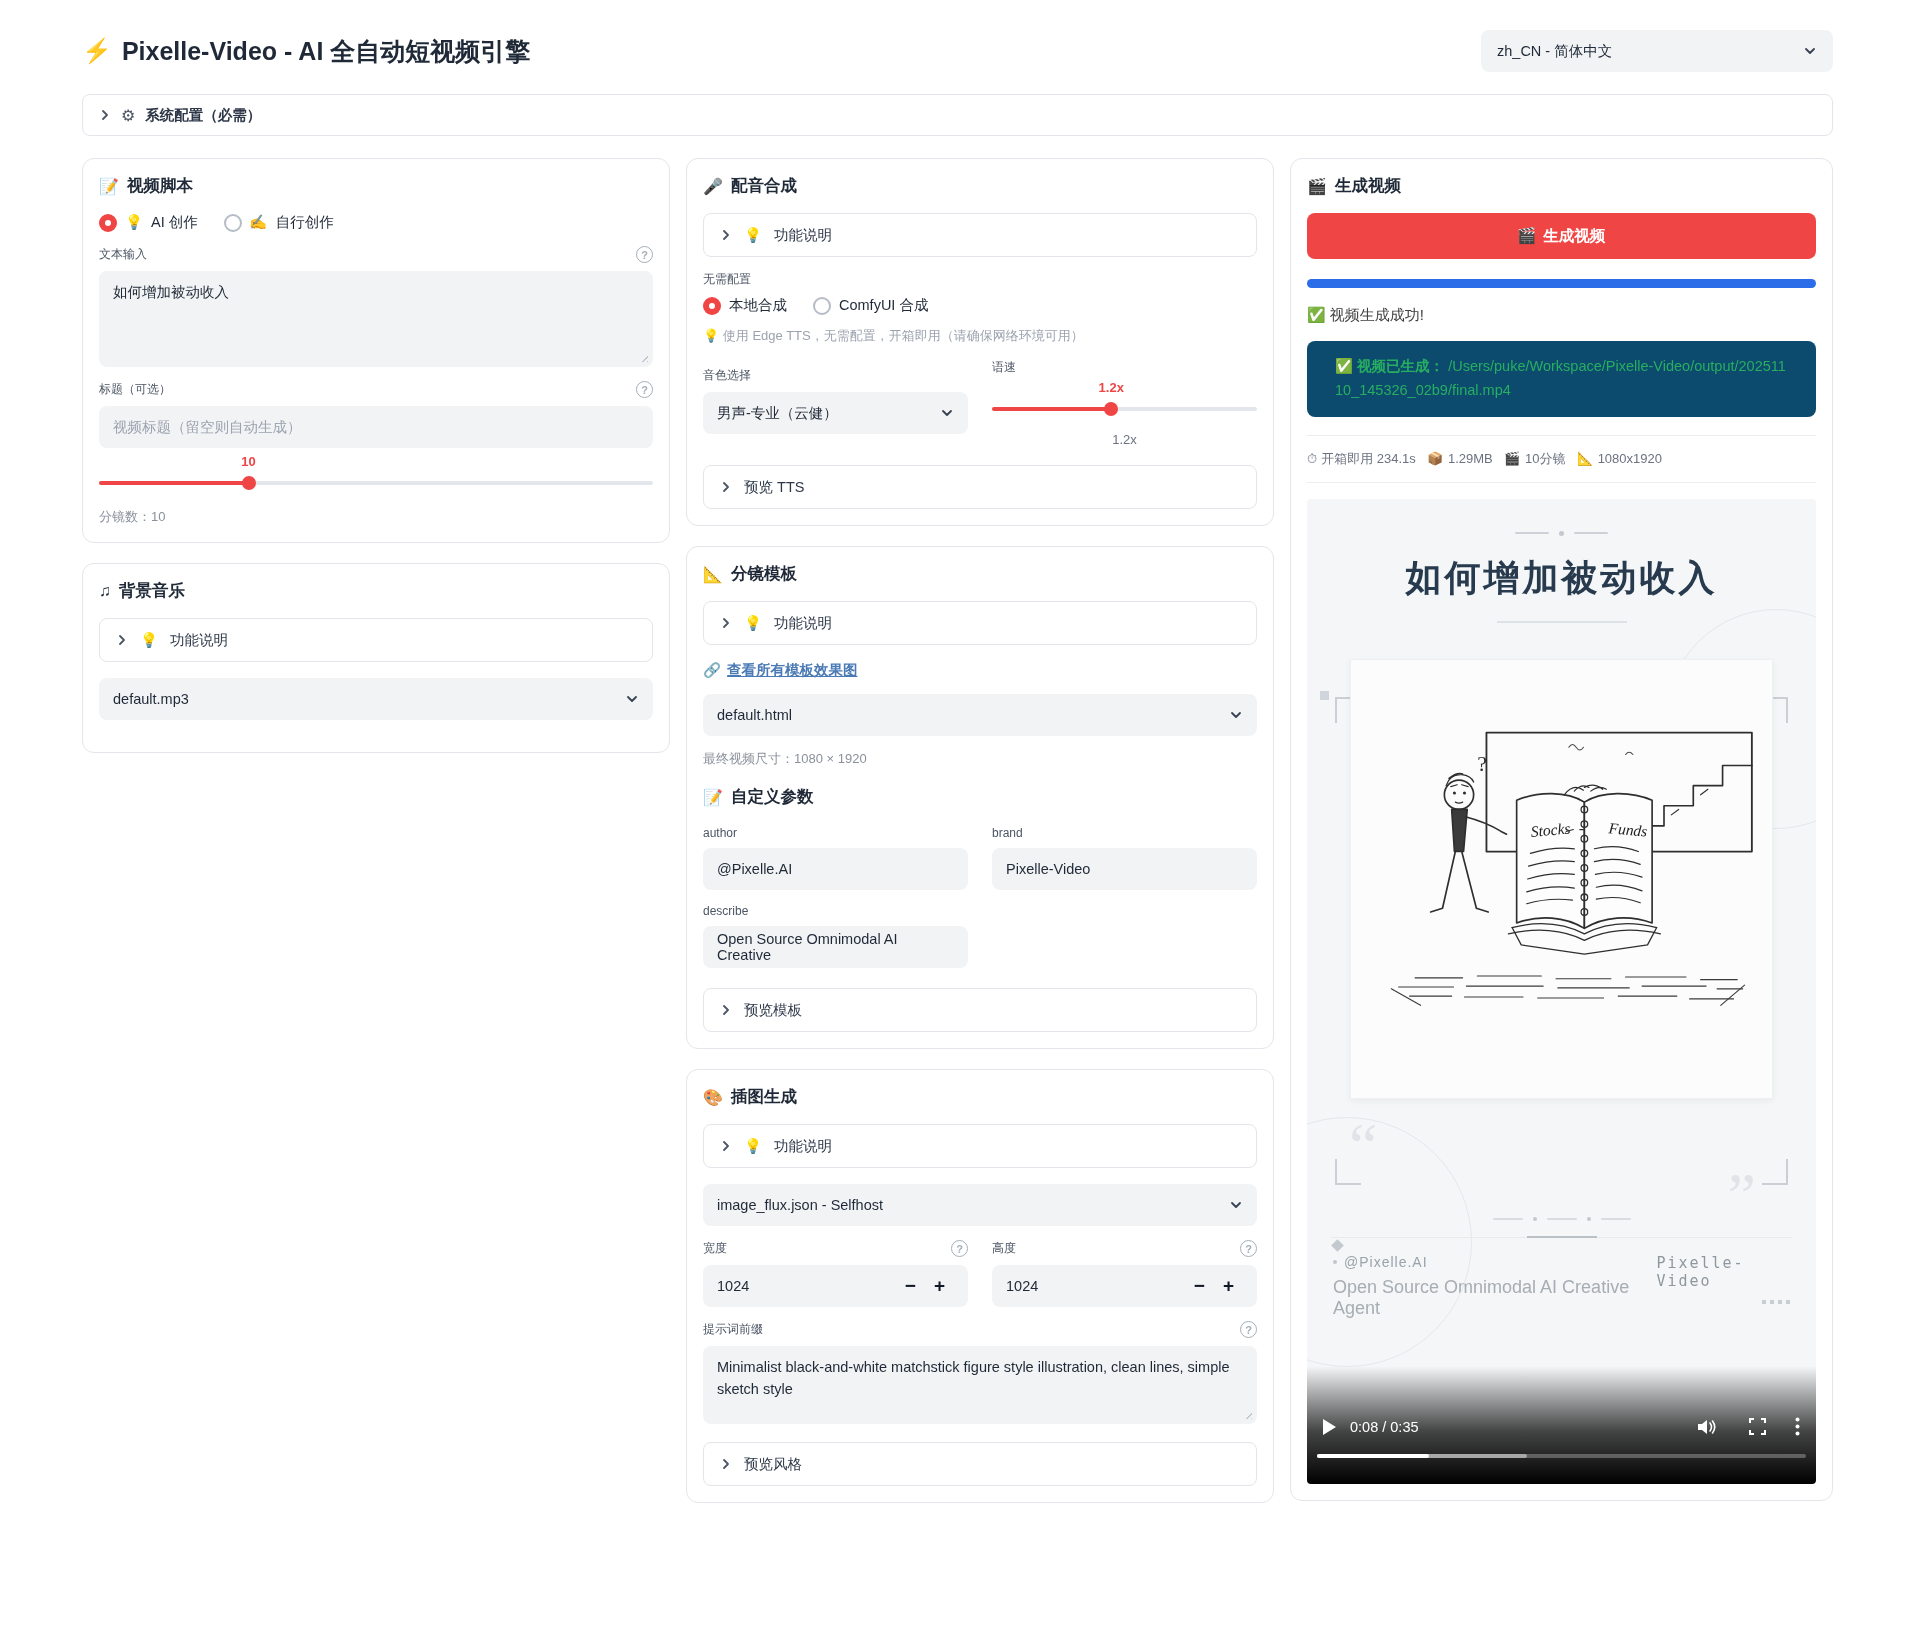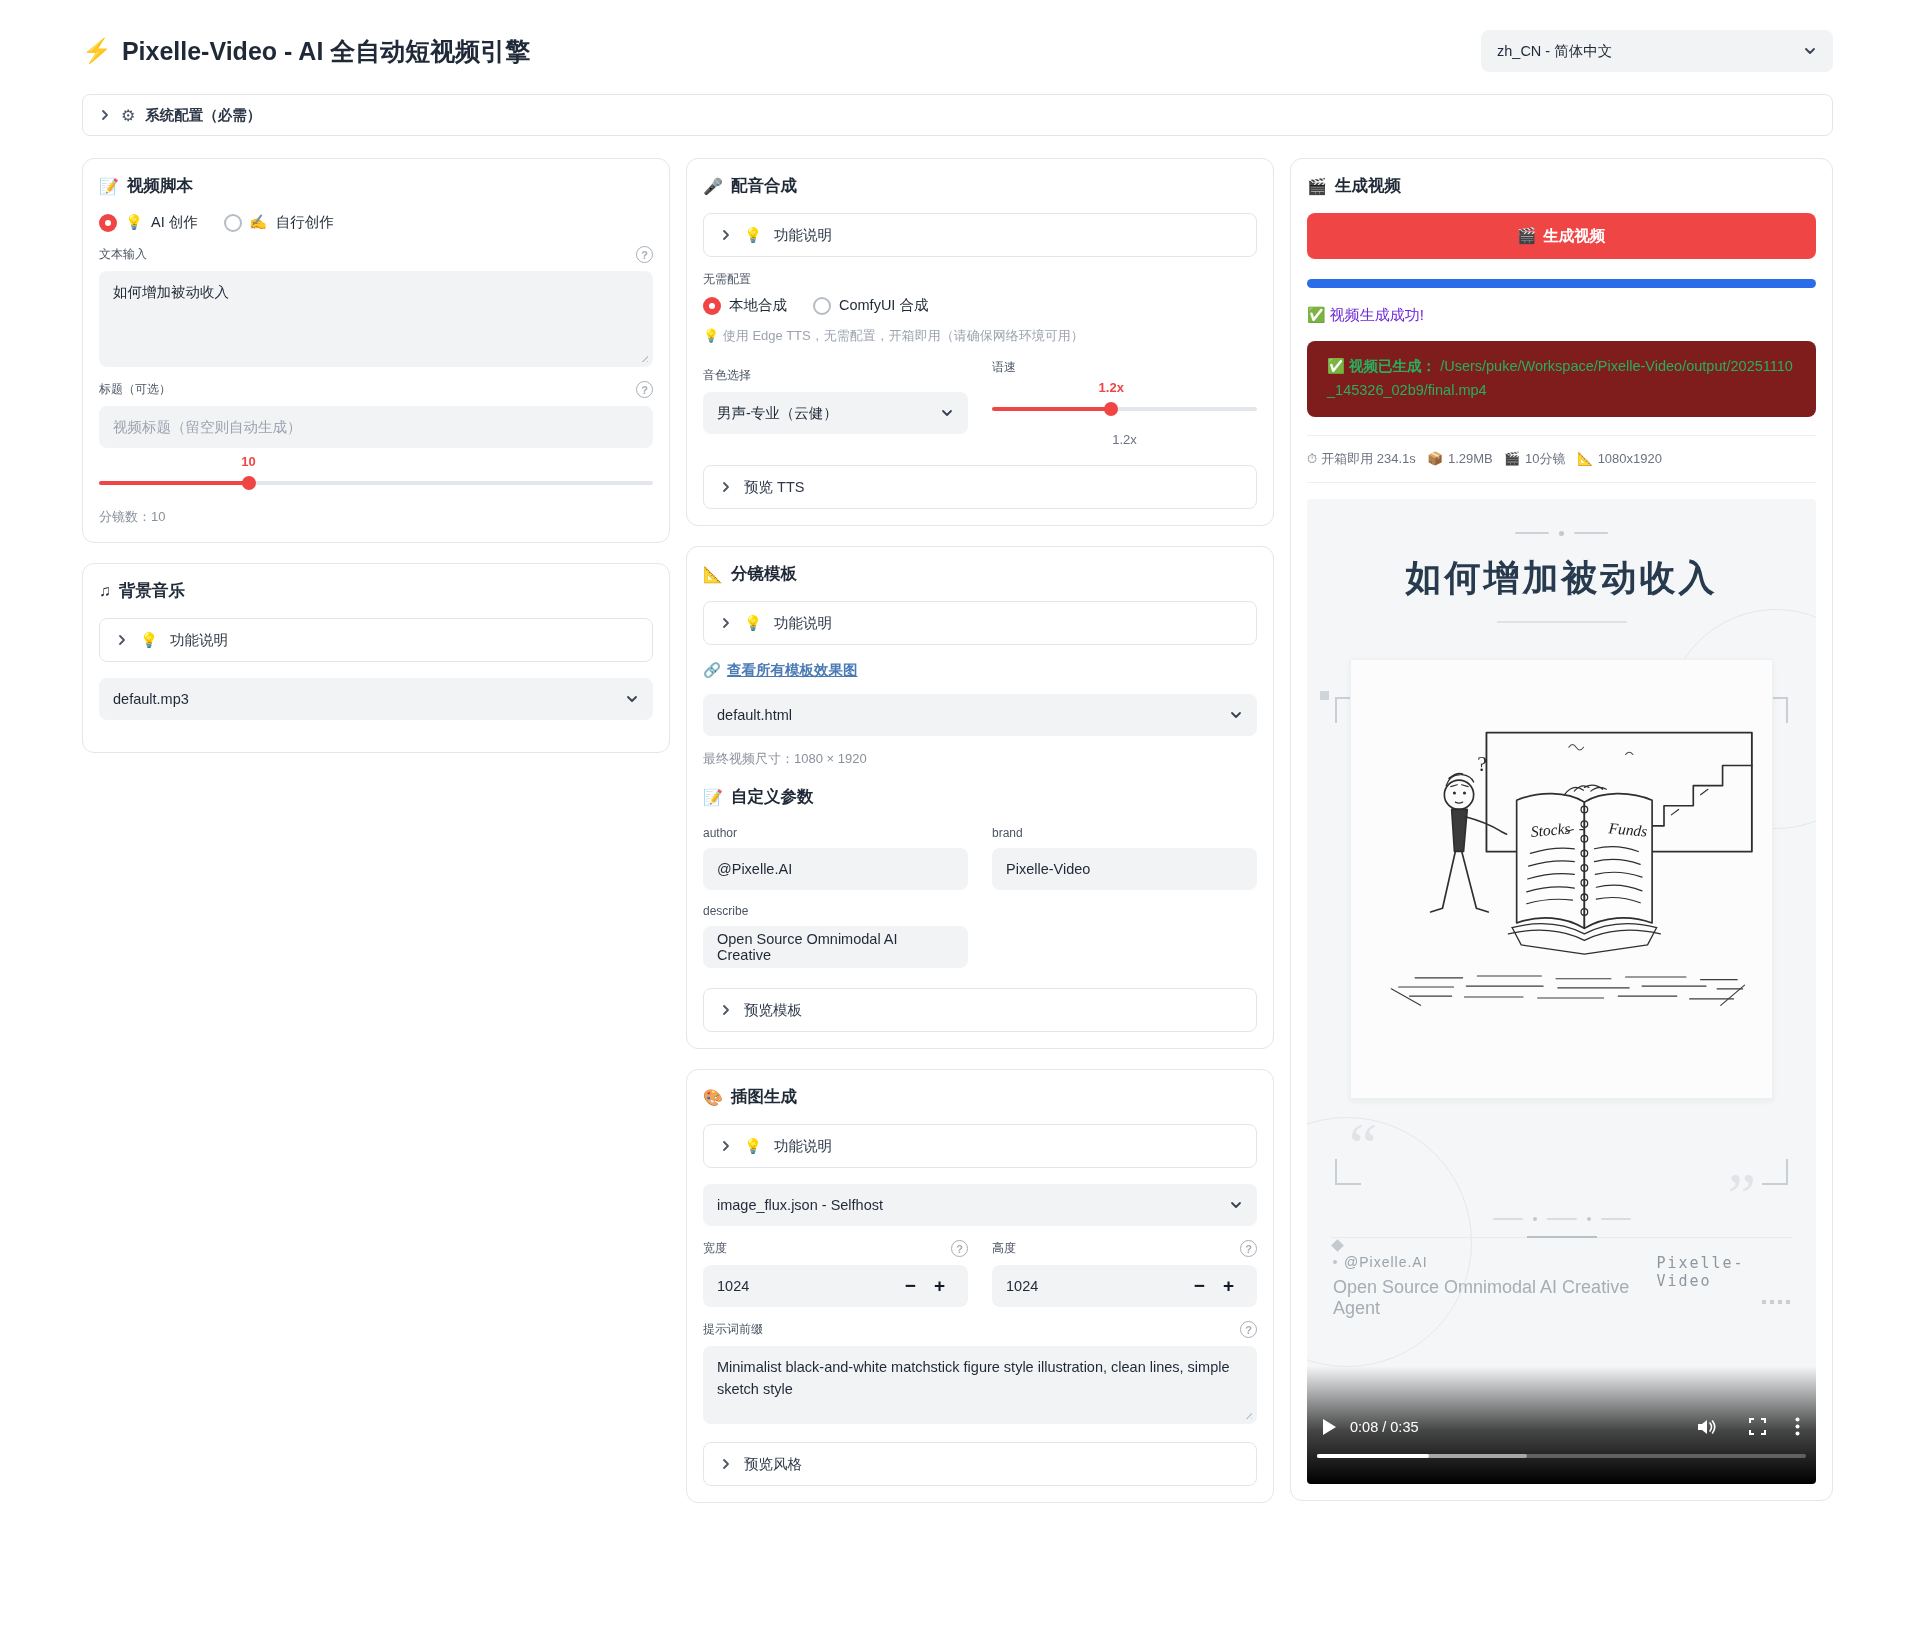--- a/index.html
+++ b/index.html
@@ -52,22 +52,22 @@
 
   .btn-outline { border:1px solid #e2e6ea; border-radius:8px; height:42px; display:flex; align-items:center; justify-content:center; font-size:14.5px; color:#1f2937; cursor:pointer; background:#fff; }
   .hint { font-size:13px; color:#9ca3af; margin:12px 0 2px; }
   .two-col { display:flex; gap:24px; } .half { flex:1; min-width:0; }
   .link-row { display:flex; align-items:center; gap:6px; margin:2px 0 14px; font-size:14.5px; }
   .link { color:#4a7ab5; text-decoration:underline; font-weight:600; cursor:pointer; }
   .numin .num { flex:1; } .step { font-size:19px; color:#111827; padding:0 9px; font-weight:600; cursor:pointer; }
 
   .btn-red { background:#f04545; border-radius:8px; height:46px; display:flex; align-items:center; justify-content:center; gap:6px; color:#fff; font-weight:700; font-size:15.5px; cursor:pointer; }
   .prog-blue { height:9px; border-radius:5px; background:#2b6de8; margin:20px 0 18px; }
-  .success { font-size:15px; color:#6d28d9; margin-bottom:16px; }
-  .result-box { background:#7f1d1d; border-radius:8px; padding:14px 20px; font-size:14.5px; line-height:1.65; color:#27ae60; word-break:break-all; margin-bottom:18px; }
+  .success { font-size:15px; color:#404040; margin-bottom:16px; }
+  .result-box { background:#0c4a6e; border-radius:8px; padding:14px 28px; font-size:14.5px; line-height:1.65; color:#27ae60; word-break:break-all; margin-bottom:18px; }
   .result-box b { font-weight:700; }
   .hr { border:none; border-top:1px solid #eceff2; margin:14px 0; }
   .stats { display:flex; gap:12px; font-size:13px; color:#6b7280; align-items:center; flex-wrap:wrap; }
   .stat { display:inline-flex; gap:4px; align-items:center; }
 
   
   .preview { margin-top:16px; position:relative; height:985px; background:#f4f6f7; overflow:hidden; border-radius:4px; }
   .deco-line { display:flex; align-items:center; justify-content:center; gap:10px; }
   .dl { height:2px; background:#ccd2d8; width:34px; border-radius:1px; }
   .dl.short { width:22px; }

